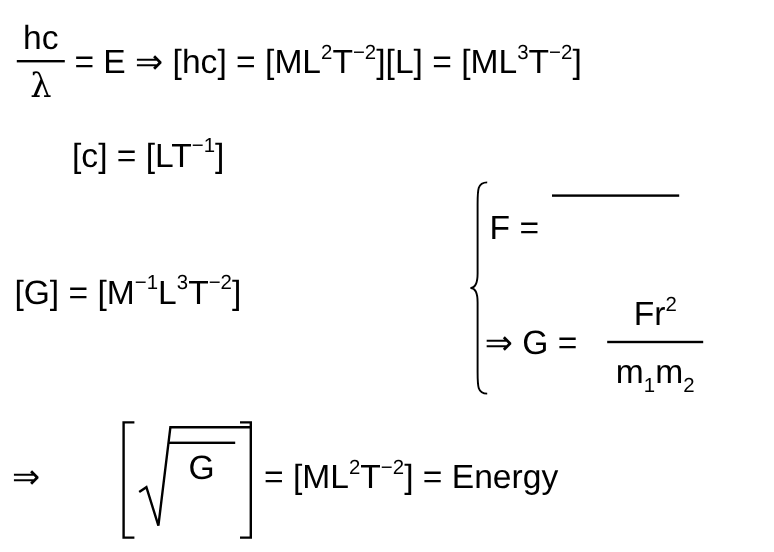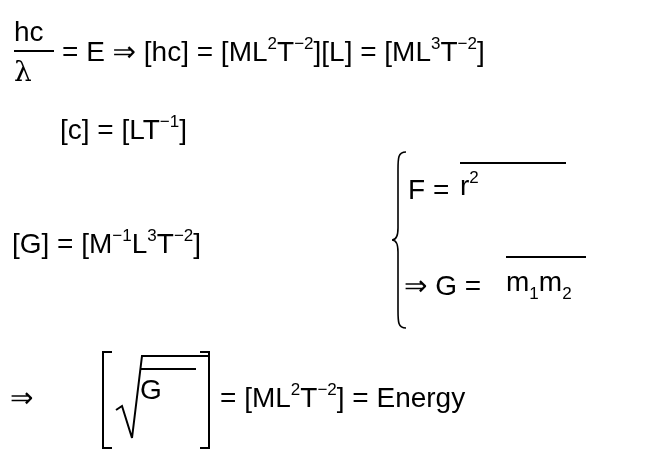--- a/index.html
+++ b/index.html
@@ -1,19 +1,19 @@
 <!DOCTYPE html>
 <html><head>
 <meta charset="utf-8">
 <style>
   html, body { margin:0; padding:0; background:#ffffff; }
   body { width:645px; height:460px; position:relative; overflow:hidden;
          font-family:"Liberation Sans", sans-serif; color:#000; font-size:28px; }
   .abs { position:absolute; white-space:nowrap; line-height:1; }
-  .frac { position:absolute; }
+  .frac { position:absolute; text-align:center; }
   .frac .num, .frac .den { display:block; line-height:1; }
   .frac .bar { display:block; height:2px; background:#000; }
   sup { font-size:17px; vertical-align:0; position:relative; top:-12px; }
   sub { font-size:17px; vertical-align:0; position:relative; top:8px; }
   .brace { position:absolute; }
 </style>
 </head>
 <body>
 
 <div class="frac" style="left:14px; top:18px; width:40px;">
@@ -33,25 +33,25 @@
   <span>[G] = [M</span><sup>−1</sup><span>L</span><sup>3</sup><span>T</span><sup>−2</sup><span>]</span>
 </div>
 
 <svg class="brace" style="left:390px; top:150px;" width="18" height="180" viewBox="0 0 18 180">
   <path d="M16 2 C8 2 8 8 8 20 L8 78 C8 86 6 90 2 90 C6 90 8 94 8 102 L8 160 C8 172 8 178 16 178" fill="none" stroke="#000" stroke-width="1.6"></path>
 </svg>
 
 <div class="abs" style="left:408px; top:176px;">F =</div>
 <div class="frac" style="left:460px; top:156px; width:106px;">
   <span class="bar" style="margin:6px 0 8px;"></span>
-  <span class="den"><span>r</span><sup>2</sup></span>
 </div>
 
 <div class="abs" style="left:404px; top:272px;">⇒ G =</div>
 <div class="frac" style="left:506px; top:248px; width:80px;">
+  <span class="num"><span>Fr</span><sup>2</sup></span>
   <span class="bar" style="margin:8px 0 10px;"></span>
   <span class="den"><span>m</span><sub>1</sub><span>m</span><sub>2</sub></span>
 </div>
 
 <div class="abs" style="left:10px; top:384px;">⇒</div>
 
 <svg class="brace" style="left:100px; top:350px;" width="14" height="100" viewBox="0 0 14 100">
   <path d="M12 2 L3 2 L3 98 L12 98" fill="none" stroke="#000" stroke-width="2"></path>
 </svg>
 <svg class="brace" style="left:114px; top:352px;" width="100" height="92" viewBox="0 0 100 92">

